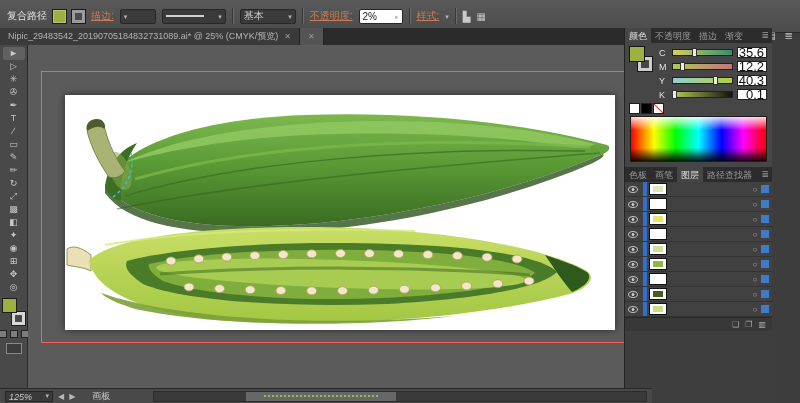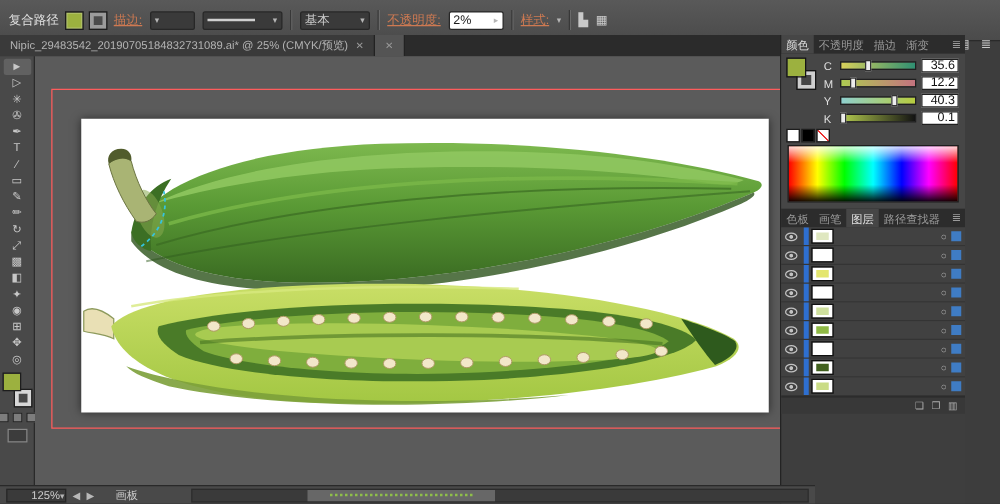--- a/index.html
+++ b/index.html
@@ -63,21 +63,21 @@
   .proxy-stroke{position:absolute;left:8px;top:10px;width:14px;height:14px;border:3px solid #cfcfcf;box-sizing:border-box;outline:1px solid #141414;background:#464646;}
   .cp-channels{flex:1;display:flex;flex-direction:column;gap:3px;}
   .ch-row{display:flex;align-items:center;gap:4px;height:11px;}
   .ch-label{width:9px;font-size:9px;color:#e0e0e0;}
   .ch-track{position:relative;flex:1;height:7px;border:1px solid #202020;box-sizing:border-box;}
   .track-C{background:linear-gradient(to right,#d8d05a,#2f8f72);}
   .track-M{background:linear-gradient(to right,#aecb52,#c4737f);}
   .track-Y{background:linear-gradient(to right,#8fd0cf,#b7cc3e);}
   .track-K{background:linear-gradient(to right,#b5cc4f,#131313);}
   .ch-thumb{position:absolute;top:-2px;bottom:-2px;width:3px;background:#ececec;border:1px solid #333;margin-left:-2px;}
-  .ch-value{width:30px;height:11px;background:#fff;color:#111;font-size:10px;line-height:10px;text-align:right;
+  .ch-value{width:30px;height:11px;background:#fff;color:#111;font-size:13px;line-height:10px;text-align:right;
     padding-right:2px;border:1px solid #202020;box-sizing:border-box;}
   .cp-bw{display:flex;gap:3px;margin:4px 0 3px;}
   .bw-white{width:9px;height:9px;background:#fff;outline:1px solid #1d1d1d;}
   .bw-black{width:9px;height:9px;background:#000;outline:1px solid #1d1d1d;}
   .bw-none{width:9px;height:9px;outline:1px solid #1d1d1d;
     background:linear-gradient(to top right,#fff 44%,#e33 46%,#e33 54%,#fff 56%);}
   .spectrum{height:44px;border:1px solid #1d1d1d;
     background:linear-gradient(to bottom,rgba(255,255,255,.85),rgba(255,255,255,0) 30%,rgba(0,0,0,0) 70%,rgba(0,0,0,.9)),
                linear-gradient(to right,#f00,#ff0 17%,#0f0 33%,#0ff 50%,#00f 67%,#f0f 83%,#f00);}
 
@@ -91,22 +91,22 @@
   .l-thumb-inner{width:10px;height:6px;}
   .l-name{flex:1;}
   .l-target{width:12px;color:#ababab;font-size:8px;text-align:center;}
   .l-sel{width:8px;height:8px;background:#3f7cc4;margin-right:3px;}
   .l-footer{height:13px;background:#383838;border-top:1px solid #292929;display:flex;align-items:center;
     justify-content:flex-end;gap:6px;padding:0 6px;color:#ababab;font-size:8px;}
 
   
   .statusbar{position:absolute;left:0;top:388px;width:652px;height:15px;background:#494949;border-top:1px solid #292929;
     display:flex;align-items:center;gap:5px;padding:0 5px;box-sizing:border-box;font-size:9px;color:#cccccc;}
-  .sb-zoom{width:48px;height:11px;background:#3a3a3a;border:1px solid #262626;display:flex;align-items:flex-end;
-    justify-content:space-between;padding:0 19px;box-sizing:border-box;cursor:pointer;}
+  .sb-zoom{width:48px;height:11px;background:#3a3a3a;border:1px solid #262626;display:flex;align-items:flex-start;
+    justify-content:space-between;padding:0 3px;box-sizing:border-box;cursor:pointer;font-style:italic;}
   .sb-nav{color:#b8b8b8;font-size:8px;cursor:pointer;}
   .sb-label{margin:0 12px;white-space:nowrap;}
   .sb-scroll{flex:1;height:9px;background:#3a3a3a;border:1px solid #2c2c2c;position:relative;margin-left:26px;}
   .sb-thumb{position:absolute;left:92px;width:150px;top:0;bottom:0;background:#676767;}
   .green-dashes{position:absolute;left:18px;right:18px;top:3px;border-top:2px dotted #8fbf4a;}
 </style>
 </head>
 <body>
 
 <div class="app">

